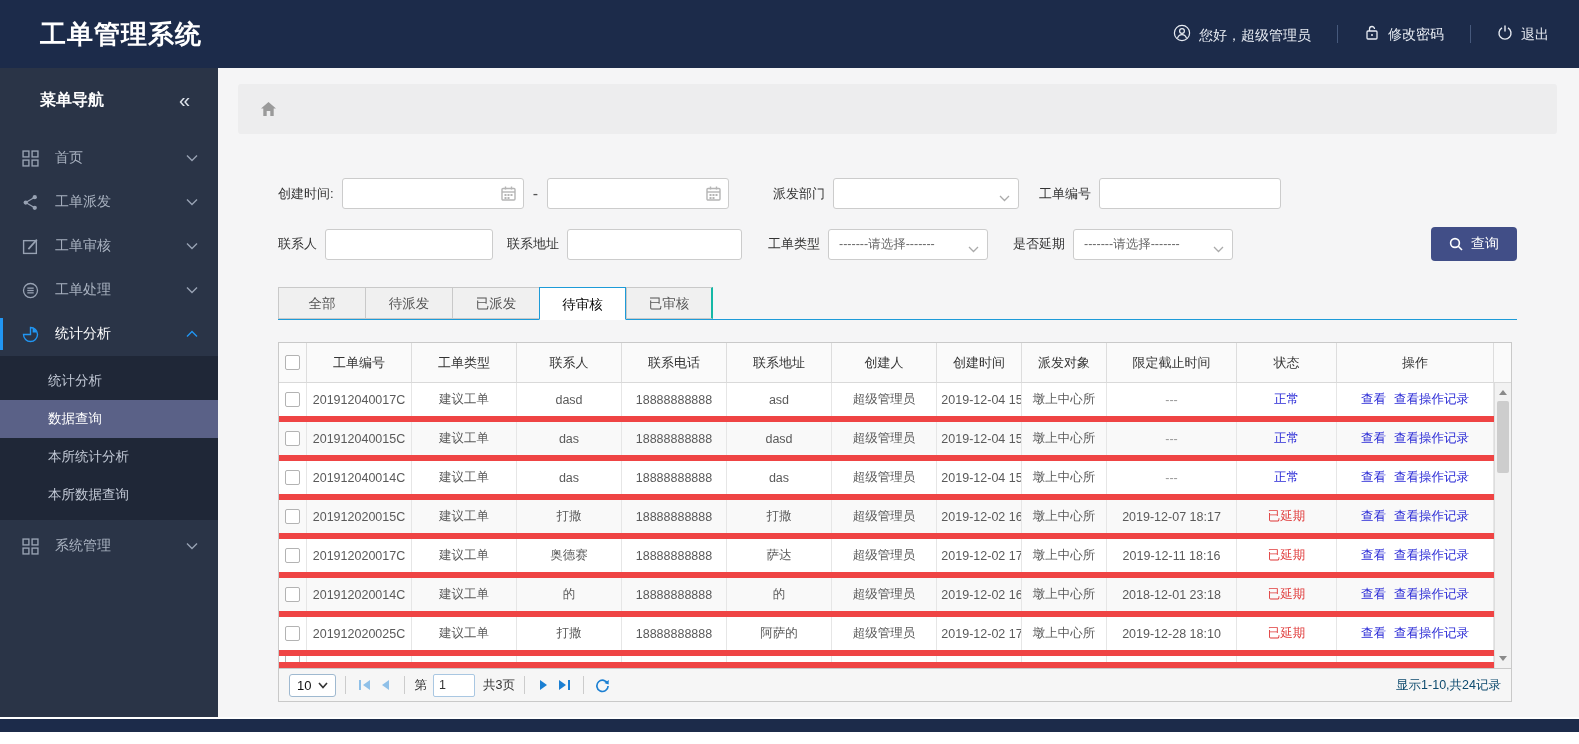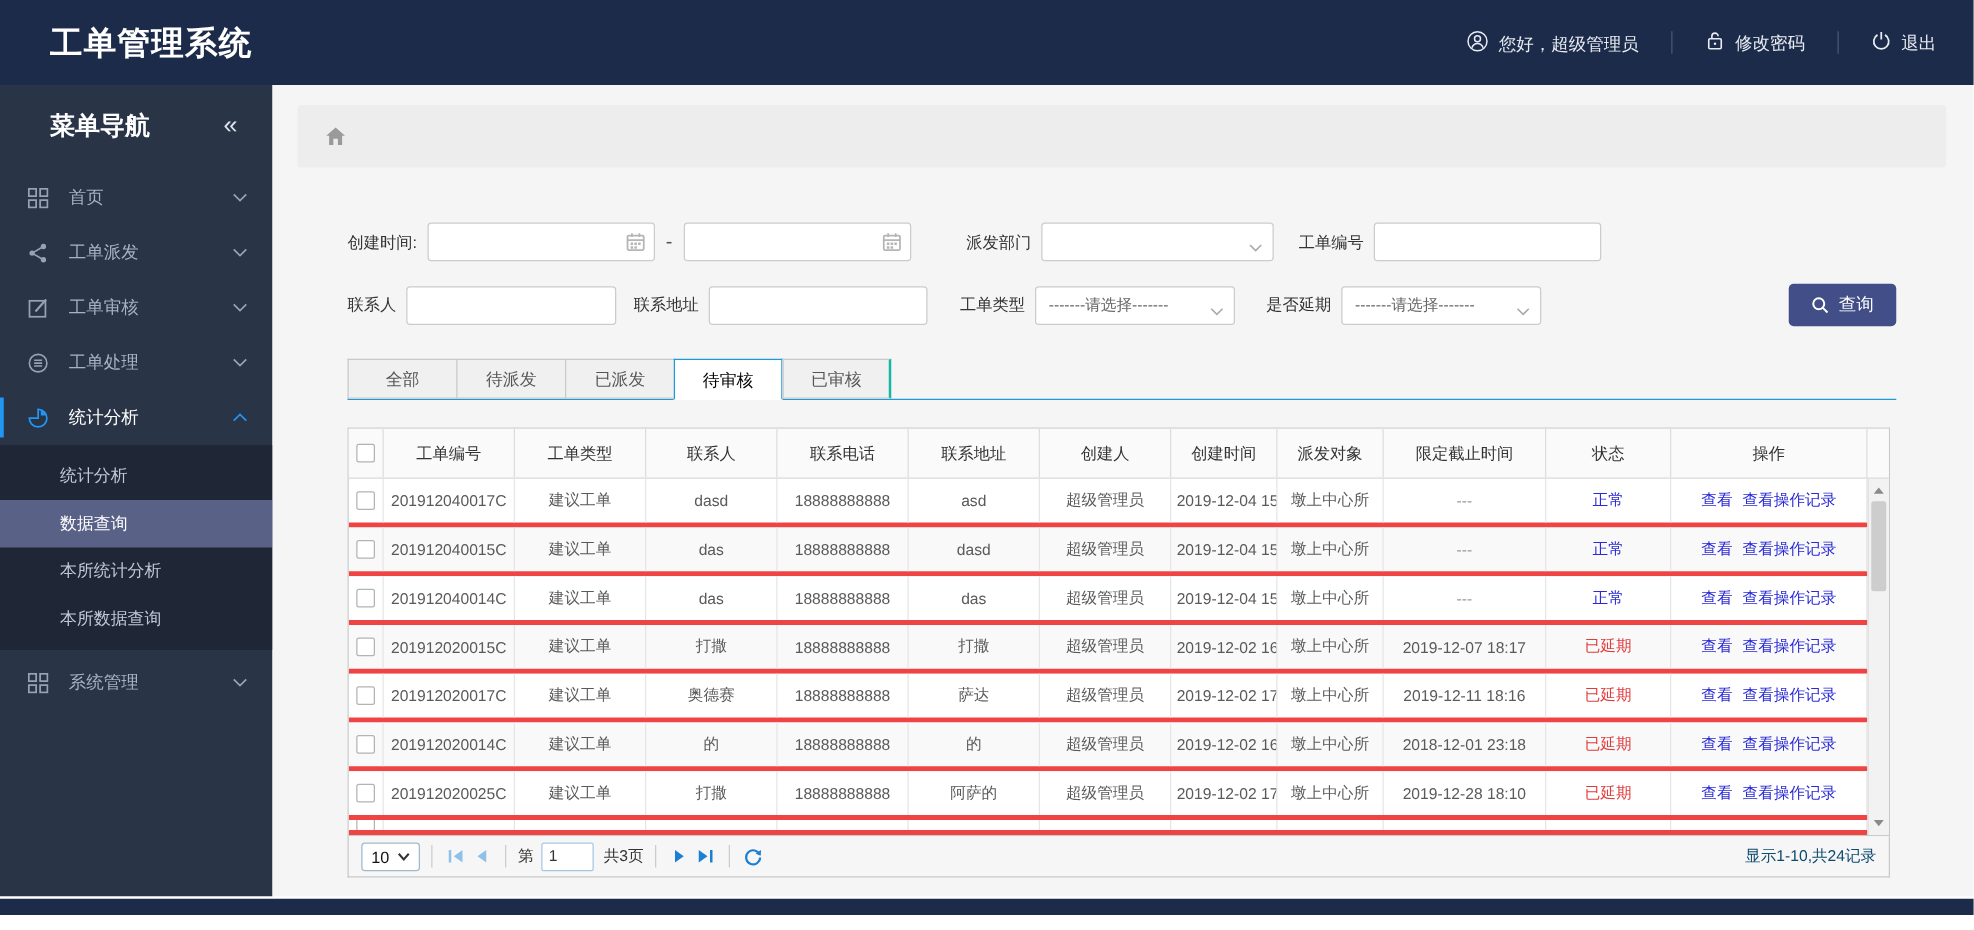--- a/index.html
+++ b/index.html
@@ -15,21 +15,21 @@
   .tb-sep { width:1px; height:18px; background:#46597c; margin:0 26px; }
 
   
   .layout { display:flex; height:649px; }
   .bottom-strip { height:13px; background:#1c2b4a; margin-top:2px; }
 
   
   .sidebar { width:218px; background:#2a3447; flex:none; display:flex; flex-direction:column; }
   .sidebar-head { height:64px; display:flex; align-items:center; justify-content:space-between;
     padding:0 28px 0 40px; color:#fff; }
-  .sidebar-title { font-size:20px; font-weight:bold; }
+  .sidebar-title { font-size:16px; font-weight:bold; }
   .collapse { font-size:20px; color:#dfe4ec; cursor:pointer; line-height:1; }
   .menu { list-style:none; padding-top:4px; }
   .menu-item { height:44px; display:flex; align-items:center; padding:0 20px 0 22px;
     color:#a9b2c0; font-size:14px; cursor:pointer; position:relative; }
   .menu-item .mi-label { margin-left:16px; flex:1; }
   .menu-item.active { color:#fff; }
   .menu-item.active::before { content:""; position:absolute; left:0; top:6px; bottom:6px;
     width:3px; background:#2196f3; }
   .micon { width:17px; height:17px; flex:none; display:block; }
   .chev { width:12px; height:8px; flex:none; }
@@ -69,21 +69,21 @@
   .tab.active { background:#fff; color:#000000; border:1px solid #1d9bd8;
     border-bottom:1px solid #fff; margin-bottom:-1px; line-height:33px; }
 
   
   .grid { margin-top:22px; width:1234px; border:1px solid #c9c9c9; background:#fff; }
   .g-head { display:flex; height:40px; background:#fafafa; border-bottom:1px solid #d9d9d9; }
   .g-head .cell { display:flex; align-items:center; justify-content:center; font-size:13px;
     color:#333; border-right:1px solid #ddd; }
   .g-body { position:relative; height:285px; overflow:hidden; }
   .rows { width:1215px; }
-  .trow { display:flex; height:39px; background:#fff; border-bottom:4px solid #ef4444; }
+  .trow { display:flex; height:39px; background:#fff; border-bottom:6px solid #ef4444; }
   .trow.alt { background:#f9f9f9; }
   .trow .cell { display:flex; align-items:center; justify-content:center; font-size:12.5px;
     color:#5a5a5a; border-right:1px solid #e6e6e6; overflow:hidden; white-space:nowrap; }
   .c0{width:28px;flex:none;} .c1{width:105px;flex:none;} .c2{width:105px;flex:none;}
   .c3{width:105px;flex:none;} .c4{width:105px;flex:none;} .c5{width:105px;flex:none;}
   .c6{width:105px;flex:none;} .c7{width:85px;flex:none;justify-content:flex-start;padding-left:6px;}
   .c8{width:85px;flex:none;} .c9{width:130px;flex:none;} .c10{width:100px;flex:none;}
   .c11{width:157px;flex:none;border-right:1px solid #e6e6e6;}
   .g-head .c7{justify-content:center;padding-left:0;}
   .hc-fill { flex:1; border-right:none !important; }

